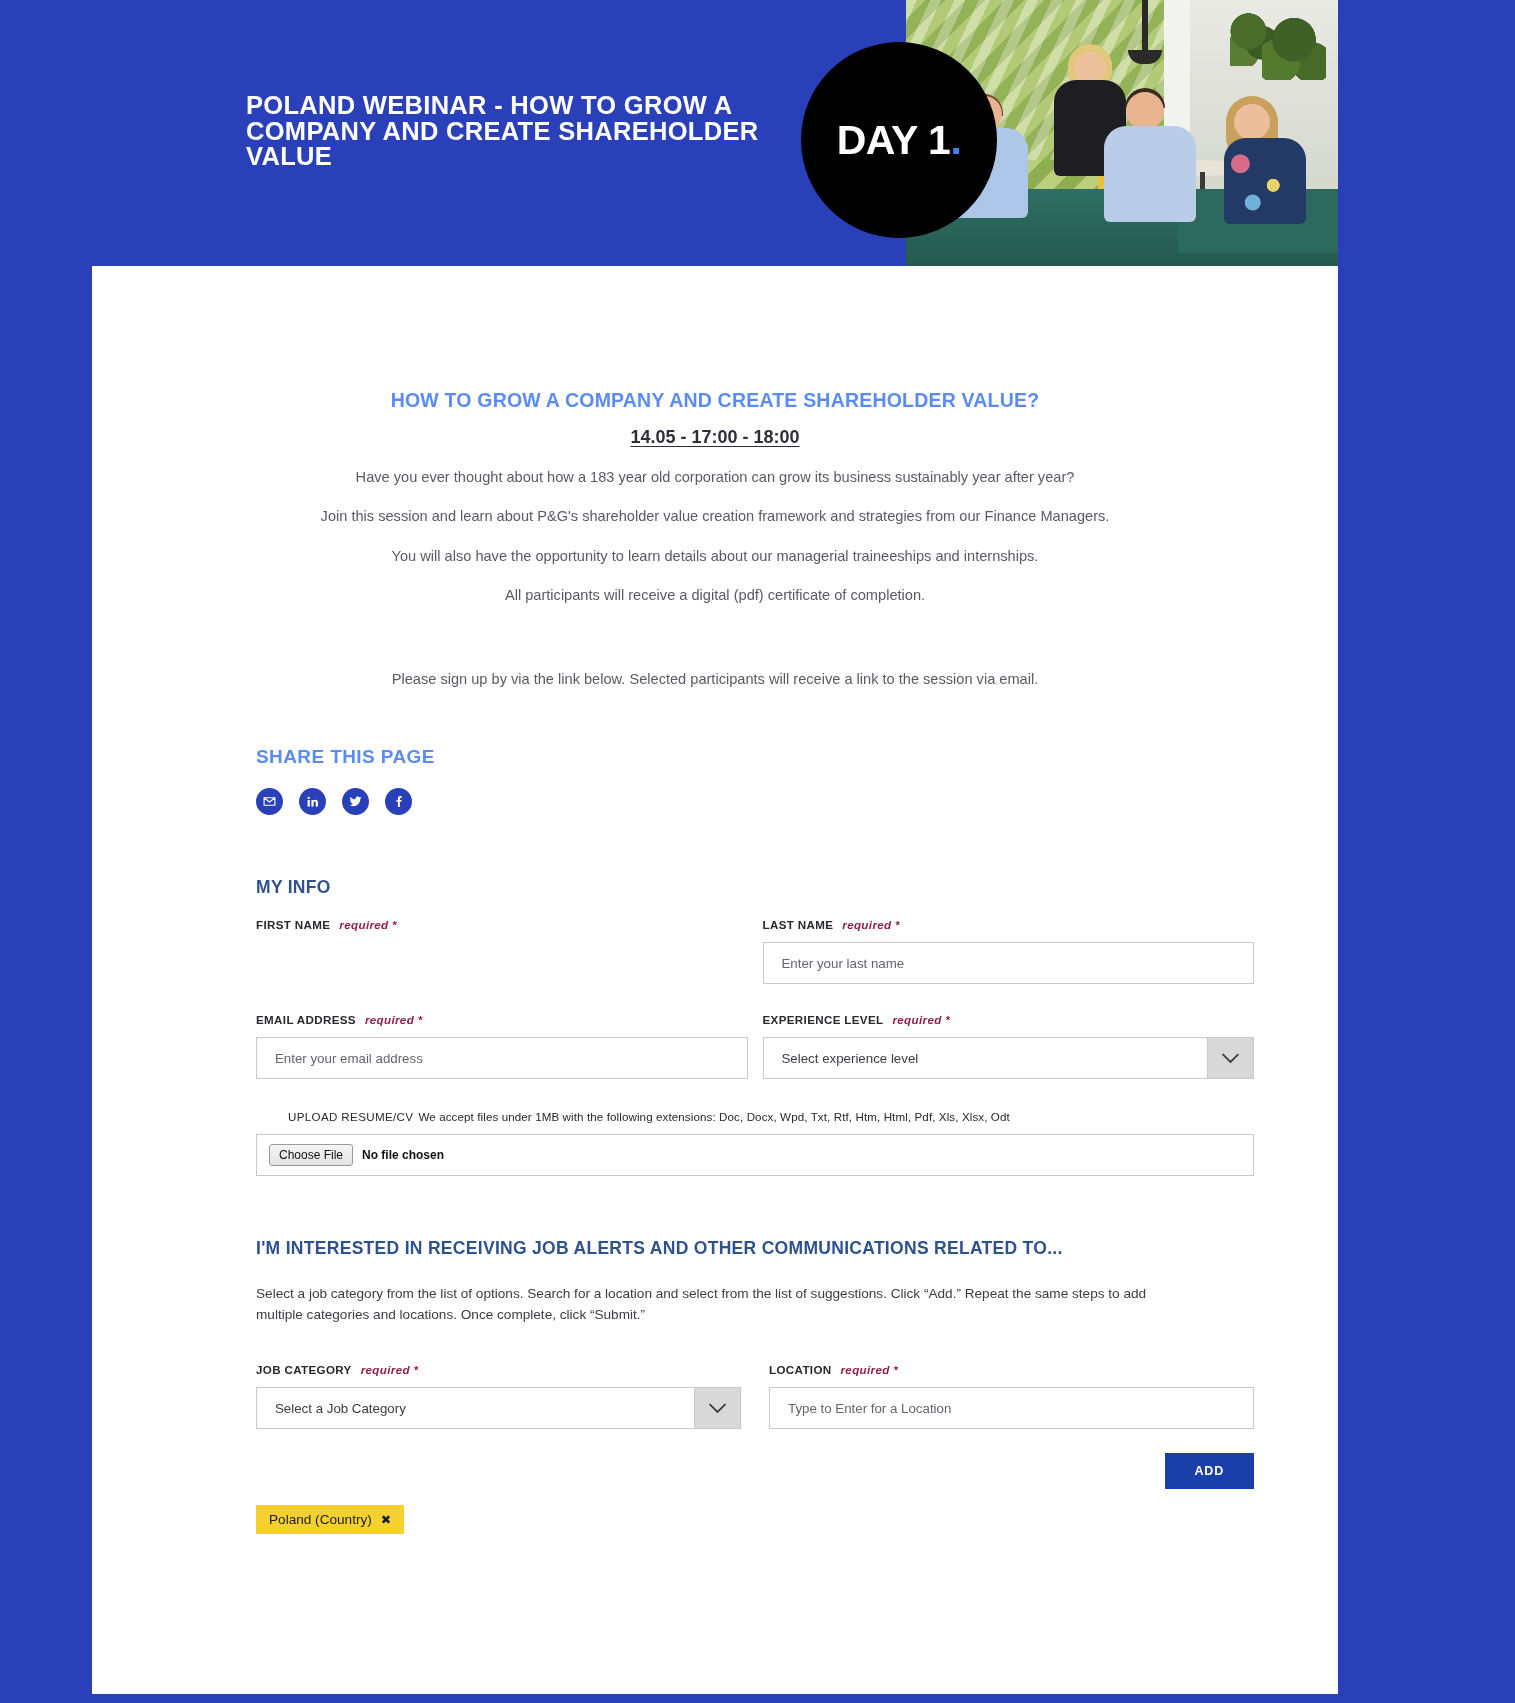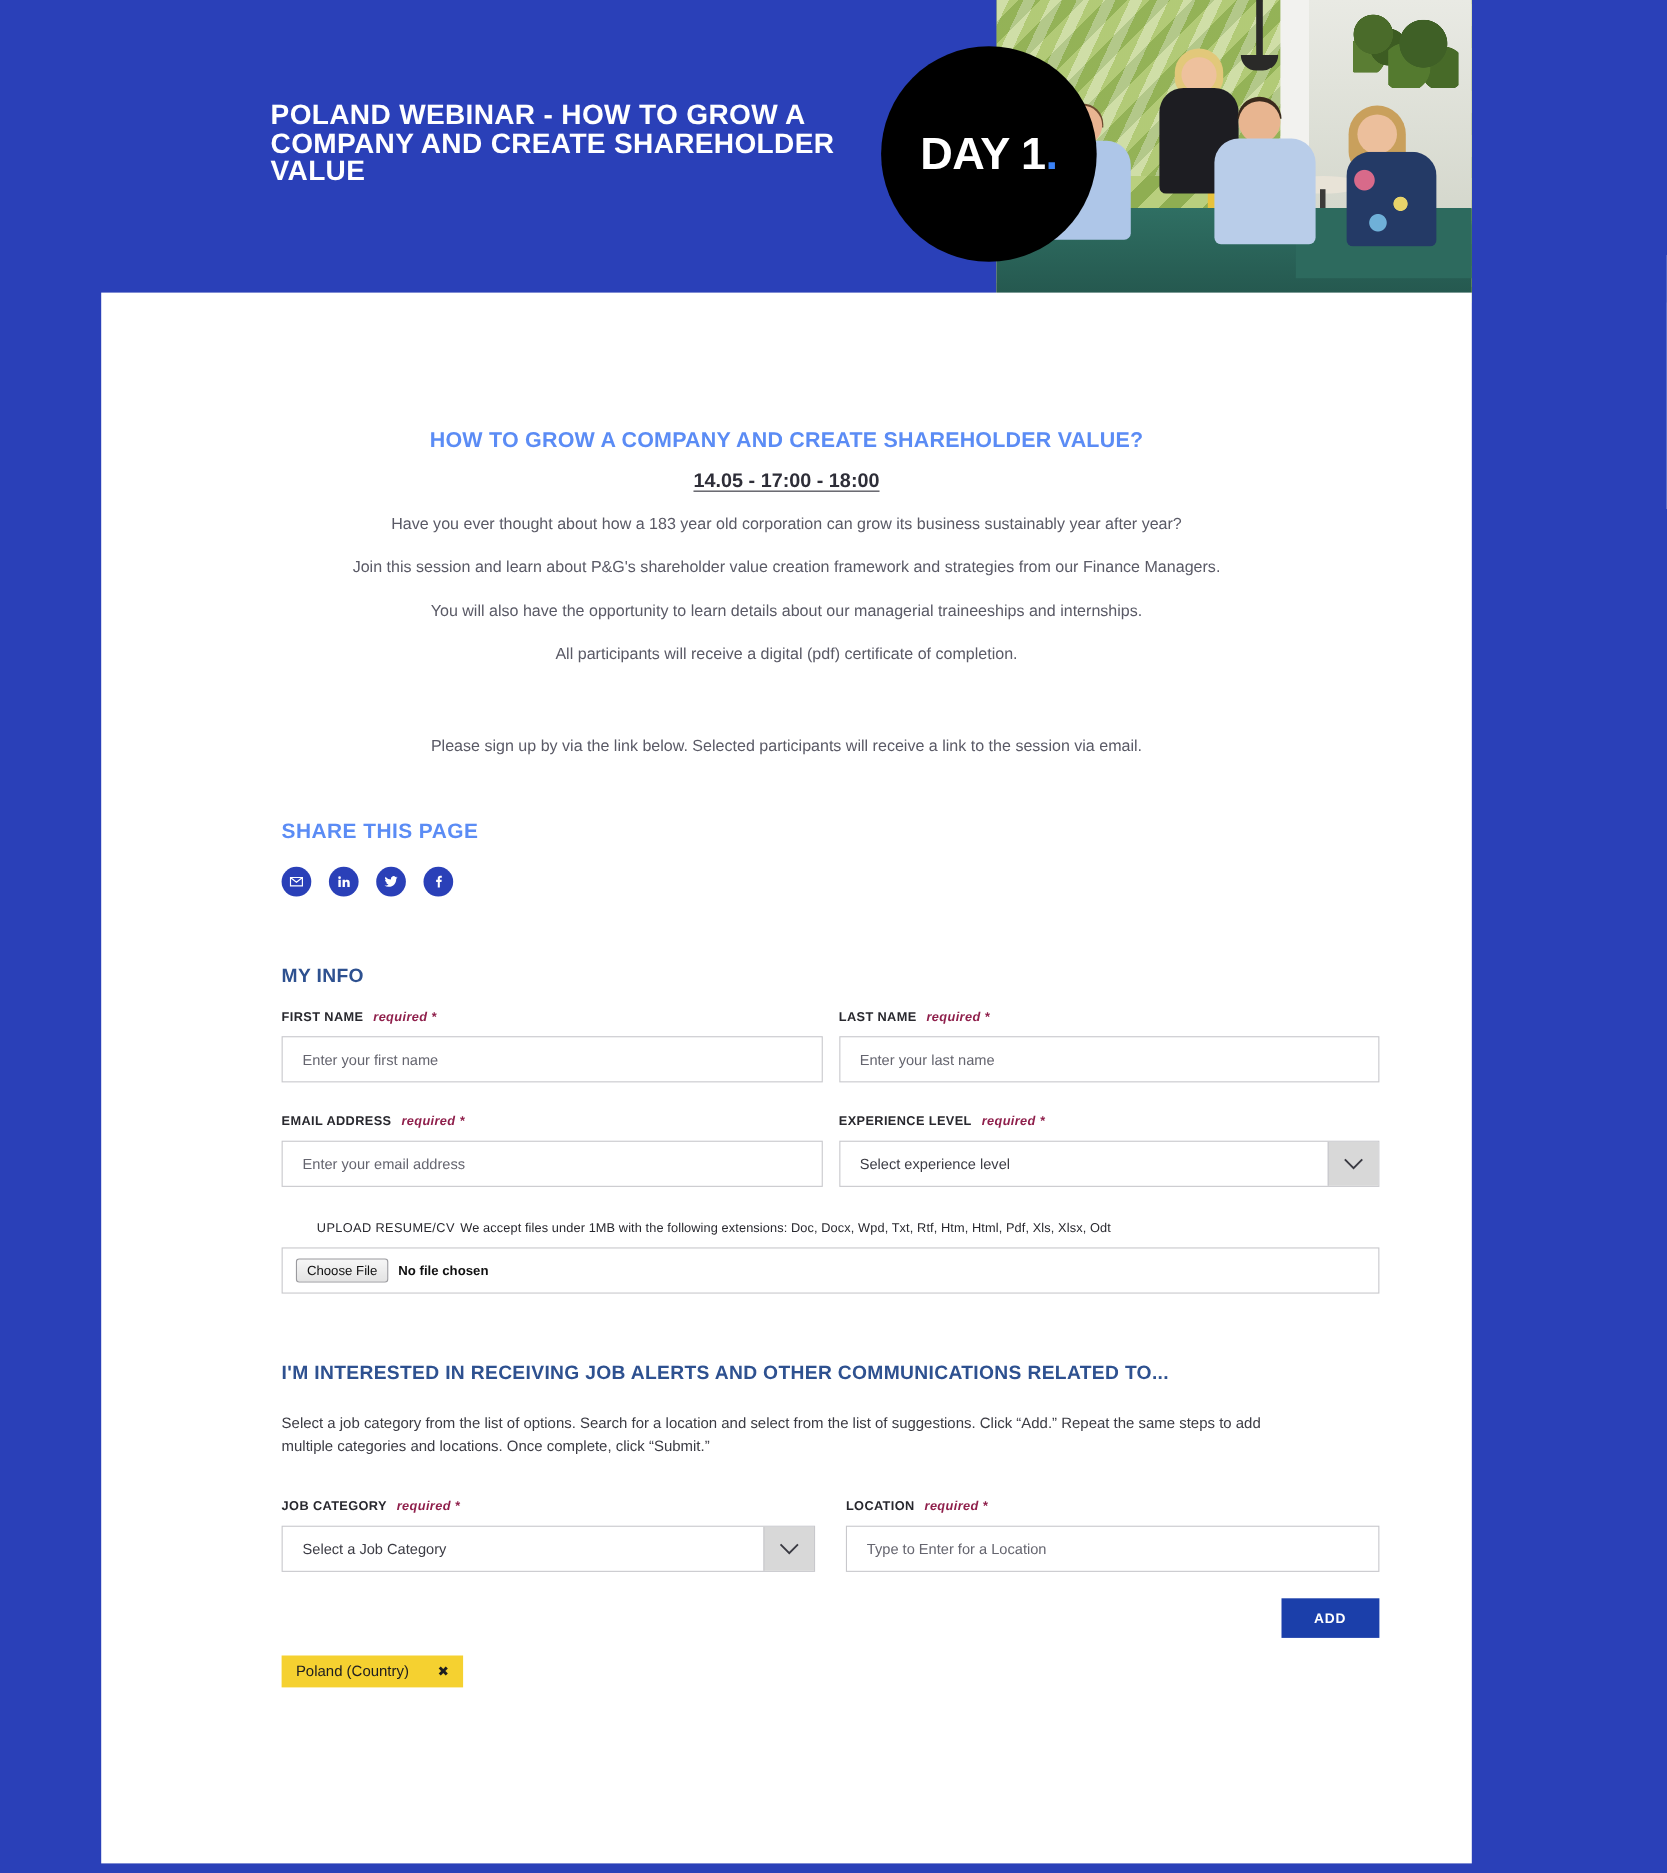--- a/index.html
+++ b/index.html
@@ -288,21 +288,21 @@
     font-size: 12.5px;
     font-weight: bold;
     letter-spacing: 0.8px;
     text-transform: uppercase;
     padding: 11px 30px;
     border: none;
     cursor: pointer;
   }
   .tag-row { margin-top: 16px; }
   .tag {
-    display: inline-flex; align-items: center; gap: 26px;
+    display: inline-flex; align-items: center; gap: 9px;
     background: #f5d130;
     color: #1d1d20;
     font-size: 13.6px;
     padding: 7px 13px;
   }
   .tag-x { font-size: 12.5px; cursor: pointer; }
 </style>
 </head>
 <body>
 
@@ -393,23 +393,20 @@
   <div class="form-area">
 
     <div class="my-info">
       <h2 class="form-section-title">MY INFO</h2>
 
       <div class="field-row">
         <div class="field">
           <div class="field-label">
             <span>FIRST NAME</span><span class="req">required *</span>
           </div>
-          <div class="input-box">
-            <span>Enter your first name</span>
-          </div>
         </div>
         <div class="field">
           <div class="field-label">
             <span>LAST NAME</span><span class="req">required *</span>
           </div>
           <div class="input-box">
             <span>Enter your last name</span>
           </div>
         </div>
       </div>

